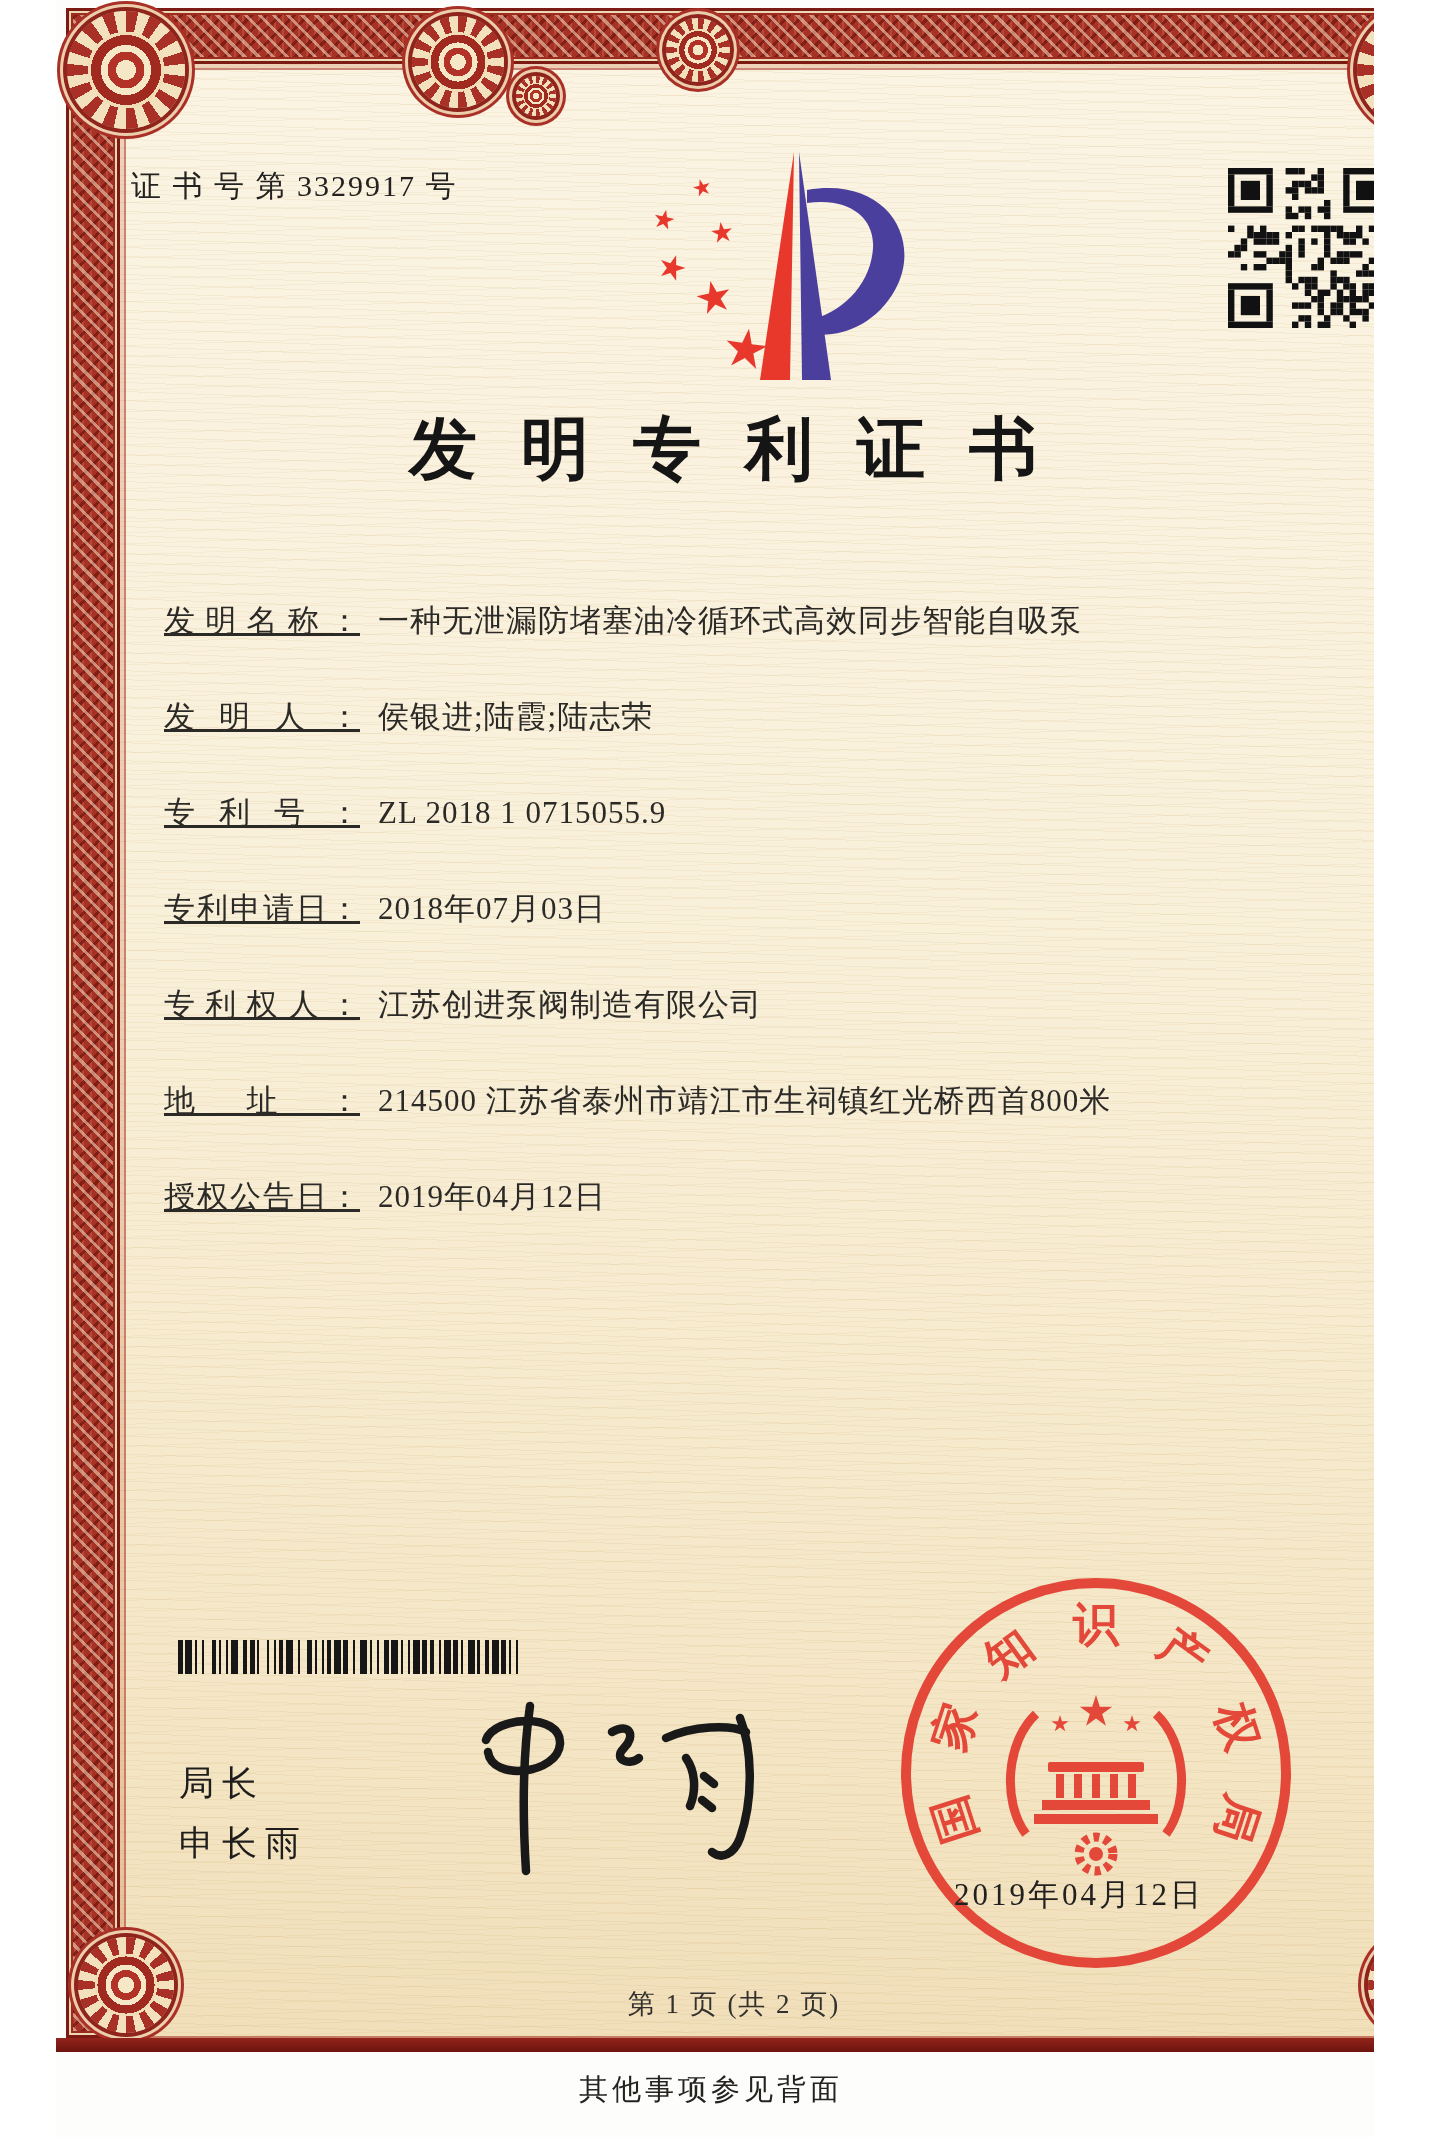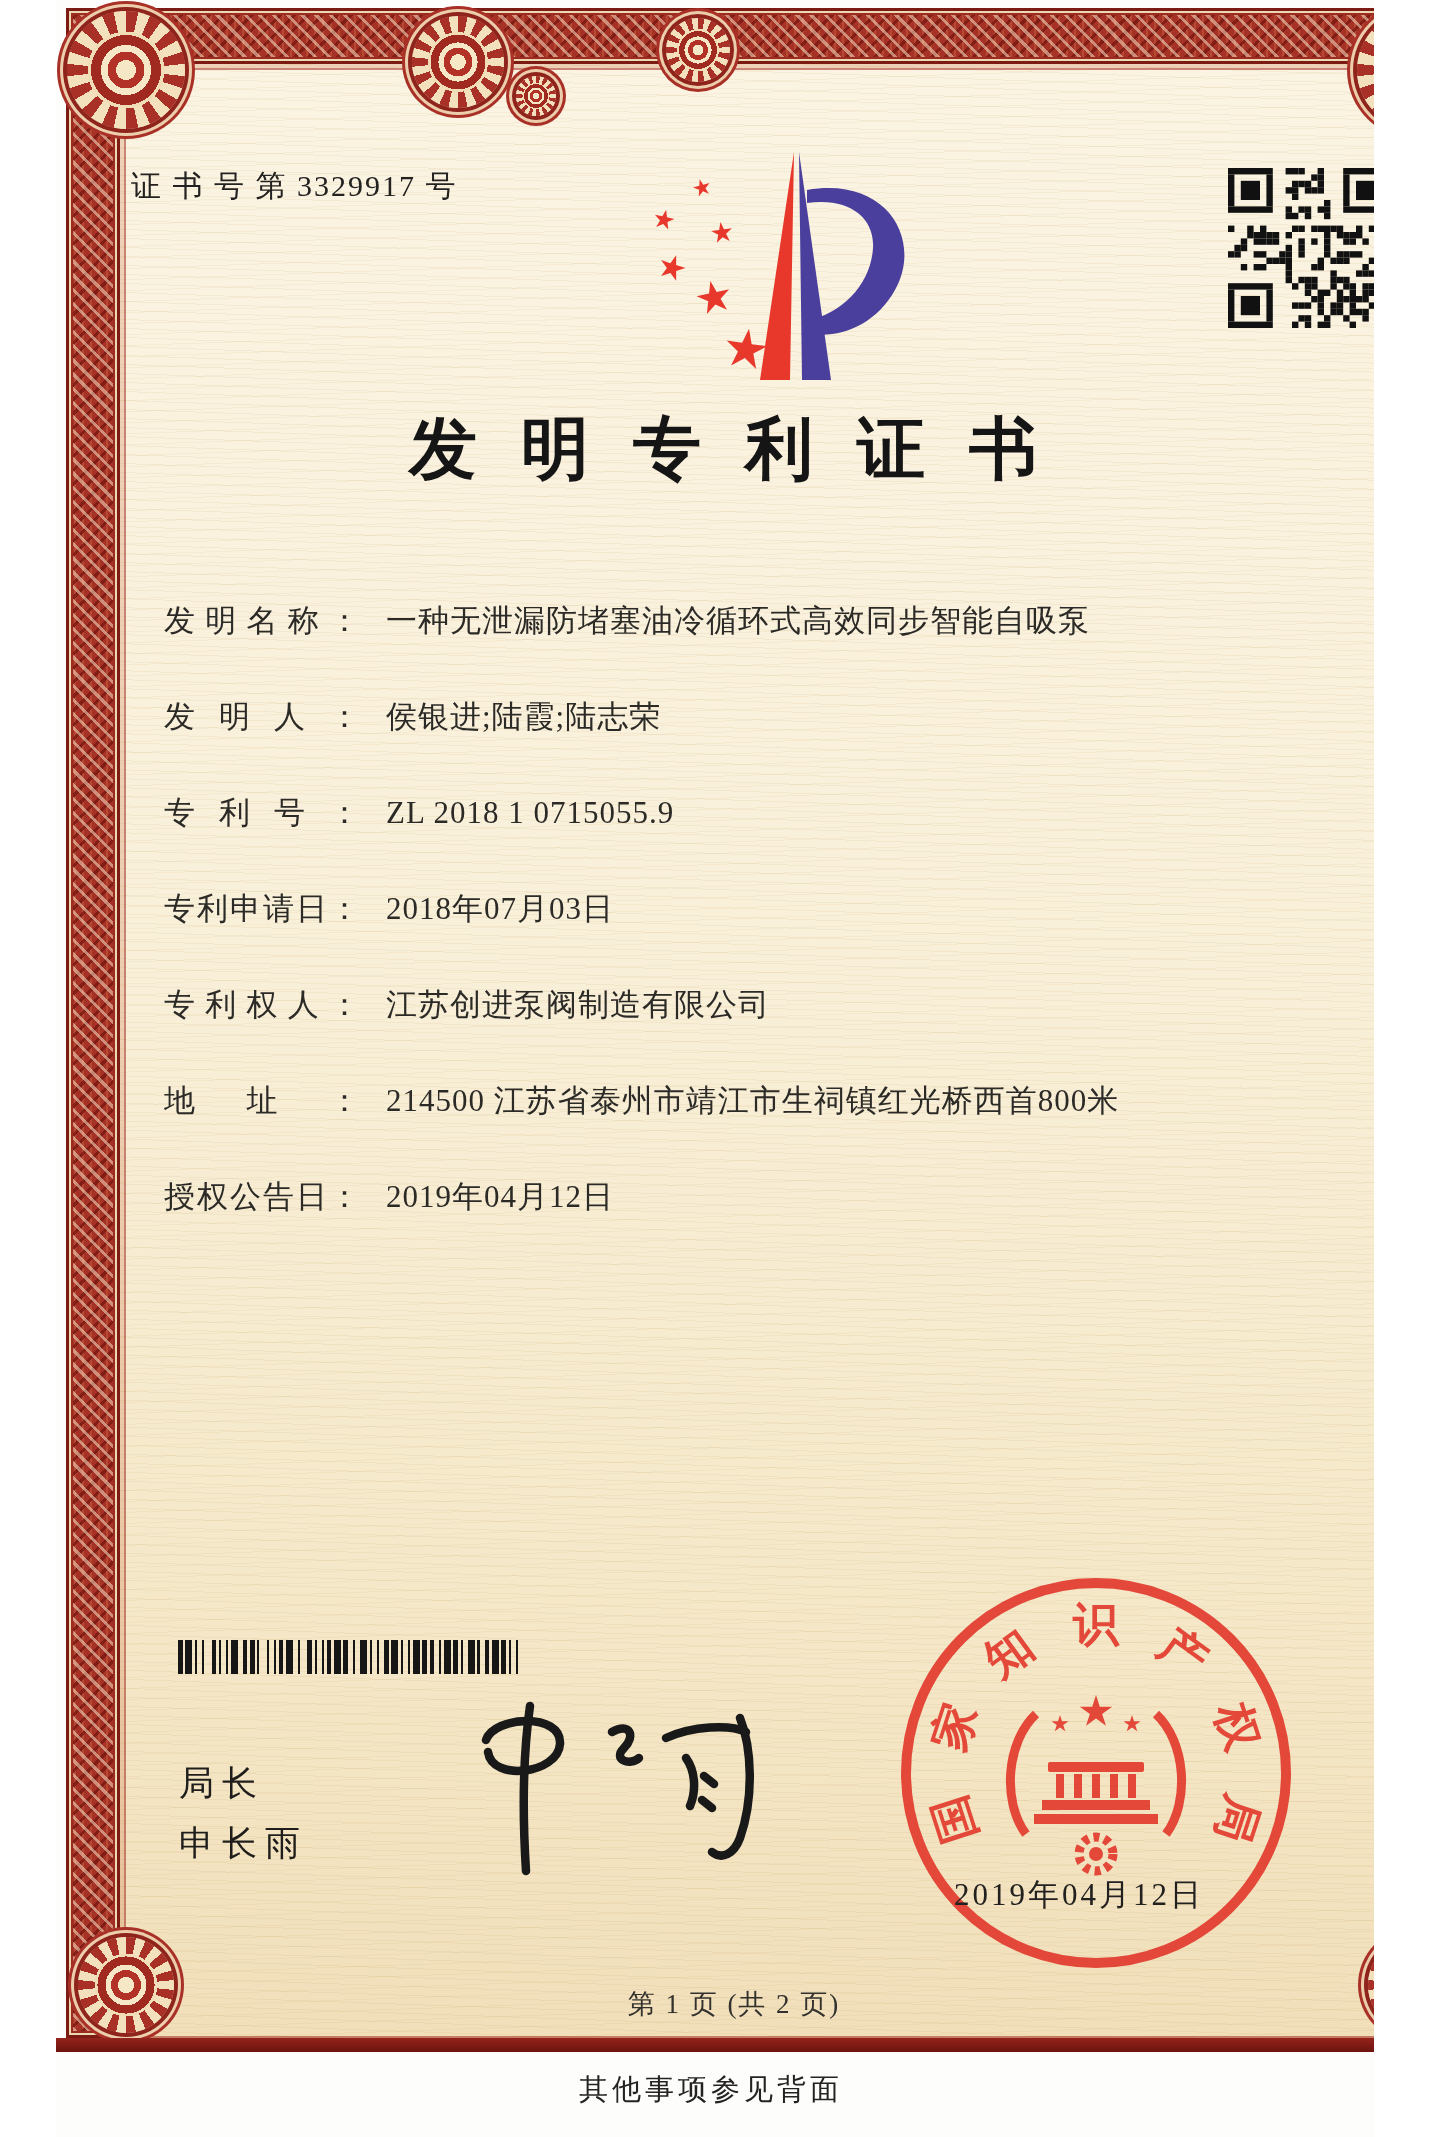--- a/index.html
+++ b/index.html
@@ -41,22 +41,22 @@
 
   
   .cert-no{position:absolute;left:75px;top:166px;font-size:30px;letter-spacing:2px;color:#232220;}
   .logo{position:absolute;left:593px;top:126px;}
   .qr{position:absolute;left:1172px;top:168px;width:160px;height:160px;background:#fff0;}
   .doc-title{position:absolute;left:678px;top:404px;transform:translateX(-50%);white-space:nowrap;
     font-size:68px;font-weight:bold;letter-spacing:44px;padding-left:22px;color:#151515;}
 
   
   .frow{position:absolute;left:108px;width:1240px;font-size:31px;line-height:42px;white-space:nowrap;}
-  .flabel{display:inline-block;width:196px;text-align:justify;text-align-last:justify;vertical-align:top;}
-  .fvalue{margin-left:26px;letter-spacing:1px;}
+  .flabel{display:inline-block;width:196px;text-align:justify;text-align-last:justify;vertical-align:top;text-decoration:underline;}
+  .fvalue{margin-left:18px;letter-spacing:1px;}
   .grant-no{position:absolute;left:595px;top:0;white-space:nowrap;}
   .grant-no .fvalue{margin-left:18px;}
 
   
   .paras{position:absolute;left:95px;top:1238px;width:1240px;font-size:30px;line-height:46.5px;
     text-align:justify;color:#262522;}
   .paras p{margin:0;text-indent:2em;}
 
   
   .barcode{position:absolute;left:122px;top:1640px;width:392px;height:34px;display:flex;align-items:stretch;overflow:hidden;}

